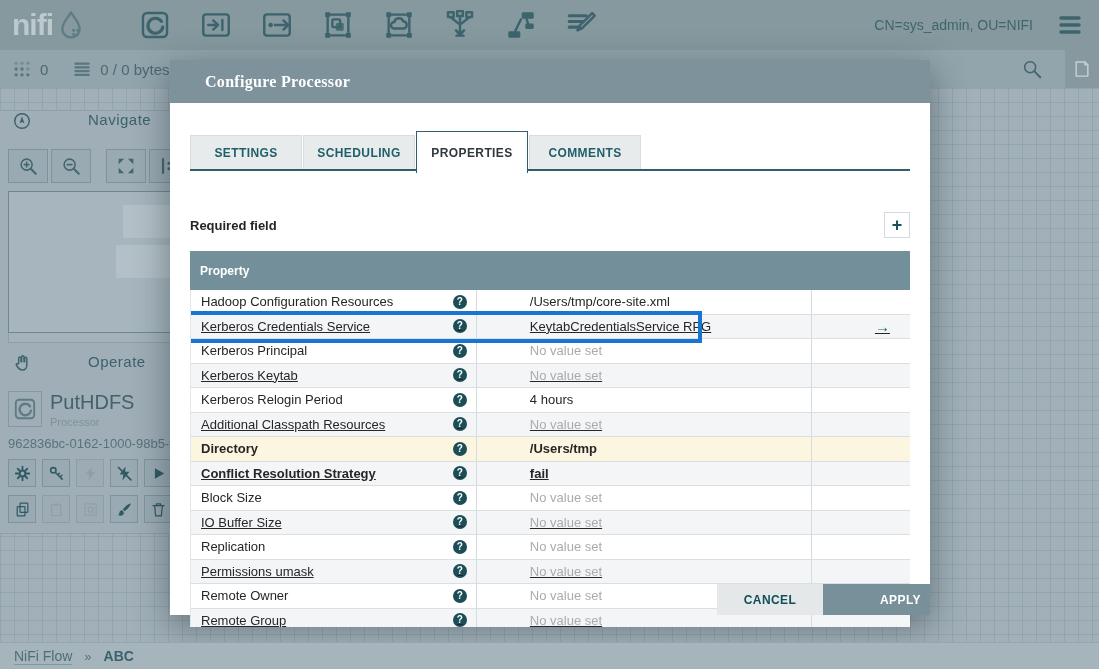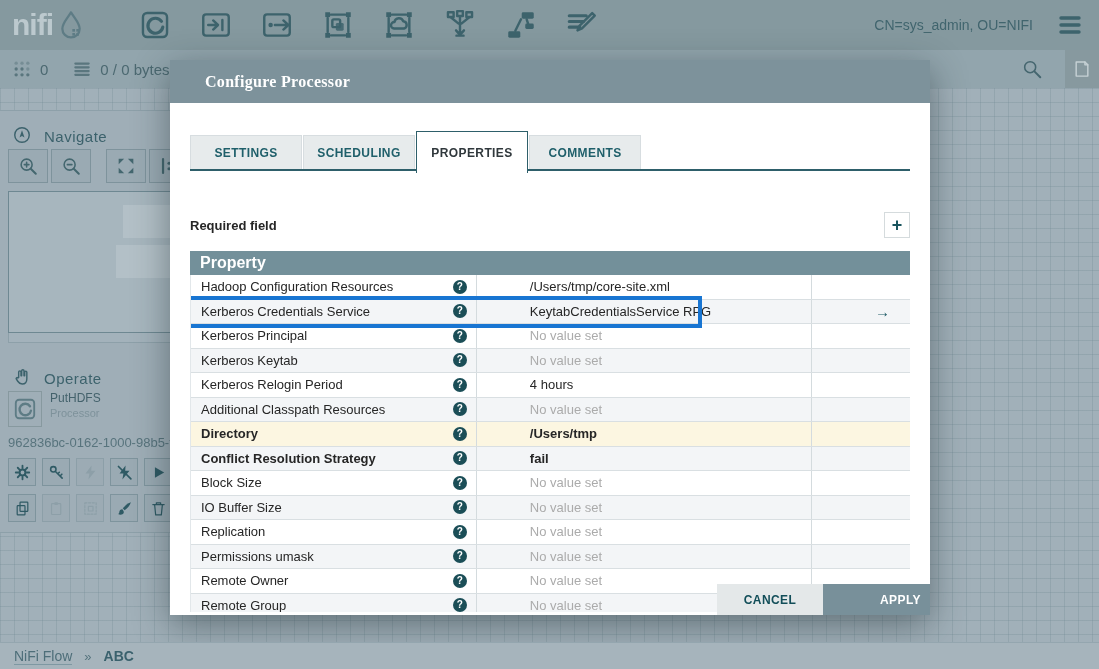--- a/index.html
+++ b/index.html
@@ -33,41 +33,41 @@
   
   .canvas { position:absolute; left:0; top:88px; width:1099px; height:554px;
     background:#A1B0B9;
     background-image:linear-gradient(rgba(120,143,154,.35) 1px, transparent 1px),
       linear-gradient(90deg, rgba(120,143,154,.35) 1px, transparent 1px);
     background-size:14px 14px; }
 
   
   .panels-clip { position:absolute; left:0; top:22px; width:170px; height:445px; overflow:hidden; }
   .panels { width:330px; background:#9FAEB7; border-top:1px solid #8DA0A9; border-bottom:1px solid #8DA0A9; }
-  .panel-title { display:flex; align-items:flex-end; height:34px; padding-left:12px;
-    color:#3C626C; font-size:15px; letter-spacing:.5px; }
+  .panel-title { display:flex; align-items:flex-start; height:34px; padding-left:12px;
+    color:#3C626C; font-size:15px; letter-spacing:.5px;gap:44px; }
   .panel-title .p-icon { width:20px; height:20px; margin-right:12px; }
   .nav-buttons { display:flex; padding:4px 8px 6px 8px; }
   .nav-btn { width:40px; height:34px; border:1px solid #7E939C; background:#9AAAB3;
     color:#44676F; display:flex; align-items:center; justify-content:center; margin-right:3px; }
   .nav-btn svg { width:22px; height:22px; }
   .nav-gap { width:12px; }
   .minimap { margin:2px 0 0 8px; width:310px; height:142px; border:1px solid #6E8892;
     background:#A7B6BE; position:relative; }
   .mini-rect { position:absolute; background:#B3C0C7; }
   .minimap-footer { margin-left:8px; width:310px; height:10px; border:1px solid #8DA0A9; border-top:none; background:#A3B2BB; }
   .panel-sep { height:10px; }
 
   .op-card { padding:4px 0 10px 8px; }
   .op-head { display:flex; align-items:flex-start; }
   .op-proc-icon { width:34px; height:36px; border:1px solid #87999F; color:#5E7C85;
     display:flex; align-items:center; justify-content:center; }
   .op-proc-icon svg { width:26px; height:26px; }
   .op-names { margin-left:8px; }
-  .op-name { font-size:12px; color:#44626C; }
+  .op-name { font-size:20px; color:#44626C; }
   .op-type { font-size:11px; color:#7E929B; margin-top:2px; }
   .op-id { font-size:13px; color:#58747D; margin-top:8px; white-space:nowrap; }
   .op-btn-row { display:flex; margin-top:8px; }
   .op-btn { width:28px; height:28px; border:1px solid #7E949D; background:#9AAAB3;
     color:#2F5A64; display:flex; align-items:center; justify-content:center; margin-right:6px; }
   .op-btn svg { width:17px; height:17px; }
   .op-btn.disabled { color:#7F949C; opacity:.55; }
 
   
   .dialog { position:absolute; left:170px; top:60px; width:760px; height:555px;
@@ -85,29 +85,29 @@
   .tab.active { position:relative; z-index:2; height:42px; margin-bottom:-4px;
     background:#fff; color:#30383C; border:1px solid #2E5F6A; border-bottom:none; }
 
   .required-row { position:absolute; left:20px; top:108px; width:720px; height:28px;
     display:flex; align-items:center; }
   .required-label { font-size:13px; font-weight:bold; color:#262626; }
   .add-btn { margin-left:auto; width:26px; height:26px; background:#fff; border:1px solid #D5DBDD;
     color:#19545E; font-size:18px; font-weight:bold; line-height:22px; text-align:center; }
 
   .tbl { position:absolute; left:20px; top:148px; width:720px; }
-  .tbl-header { display:flex; height:24px; background:#73909A; color:#fff;
-    font-size:16px; font-weight:bold; align-items:center; }
+  .tbl-header { display:flex; height:39px; background:#73909A; color:#fff;
+    font-size:12px; font-weight:bold; align-items:center; }
   .th-prop { width:325px; padding-left:10px; }
   .th-val  { width:332px; padding-left:10px; }
   .th-goto { width:63px; }
   .rows { position:relative; height:337px; overflow:hidden; border-left:1px solid #E2E7EA; }
   .row { display:flex; height:24.5px; border-bottom:1px solid #D9DFE2; background:#fff;
     font-size:13px; color:#262626; align-items:center;gap:43px; }
-  .row.even { background:#F3F5F7; }
+  .row.even { background:#F3F5F7;text-decoration:underline; }
   .row.yellow { background:#FCF6E1; }
   .row.bold .prop-name, .row.bold .val-text { font-weight:bold; }
   .cell-prop { width:325px; display:flex; align-items:center; padding-left:10px;
     border-right:1px solid #D4DBDE; height:100%; }
   .prop-name { flex:1; white-space:nowrap; overflow:hidden; }
   .help-icon { width:14px; height:14px; border-radius:50%; background:#1B4E57; color:#fff;
     font-size:10px; font-weight:bold; text-align:center; line-height:14px; margin-right:9px; flex:none; }
   .cell-val { width:332px; padding-left:10px; border-right:1px solid #D4DBDE; height:100%;
     display:flex; align-items:center; white-space:nowrap; overflow:hidden; }
   .val-text.muted { color:#ABABAB; }

